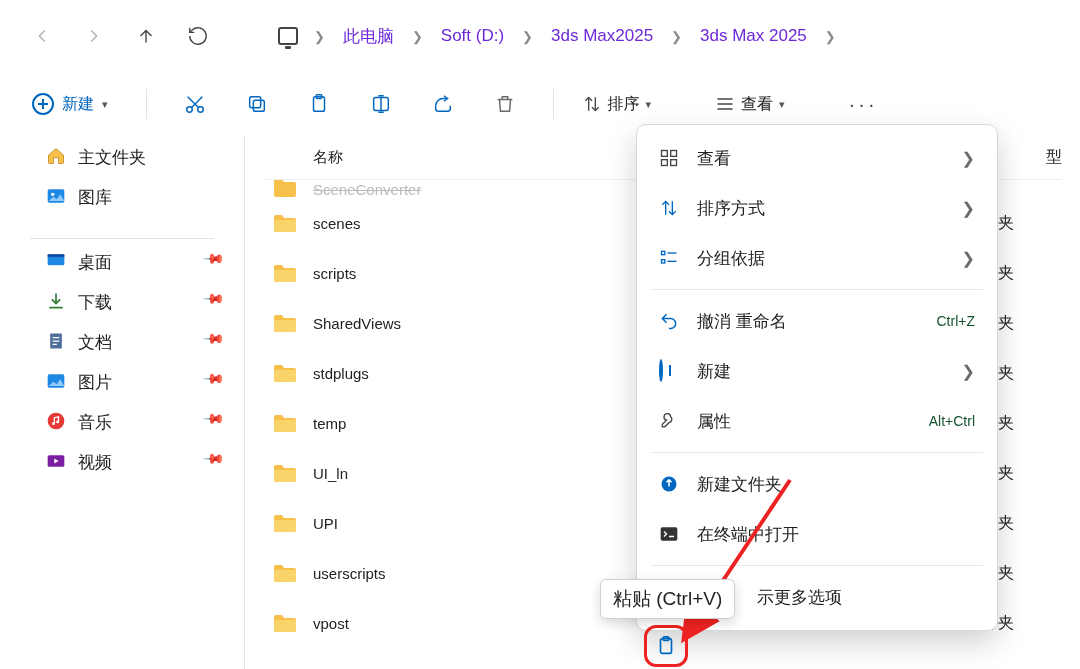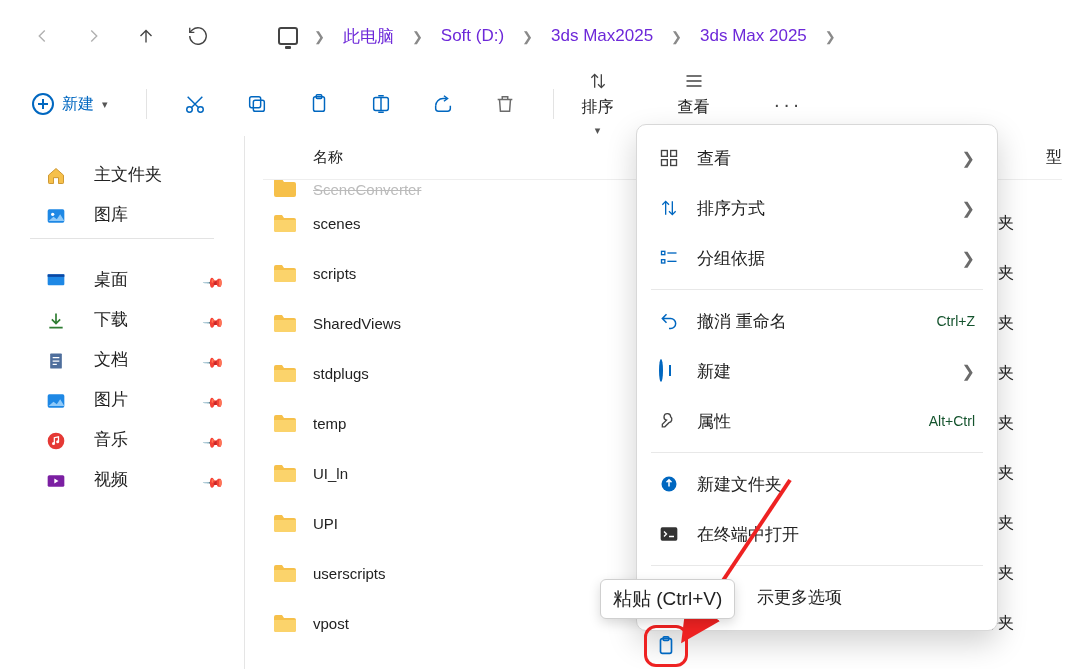--- a/index.html
+++ b/index.html
@@ -18,26 +18,26 @@
   .tool-new { display:flex; align-items:center; gap:8px; color:#0067c0; font-size:16px; padding:8px 10px; border-radius:6px;}
   .plus-circle{width:22px;height:22px;border:2px solid #0067c0;border-radius:50%;position:relative}
   .plus-circle:before,.plus-circle:after{content:"";position:absolute;background:#0067c0}
   .plus-circle:before{left:4px;right:4px;top:8px;height:2px}
   .plus-circle:after{top:4px;bottom:4px;left:8px;width:2px}
   .chev-down{font-size:11px;color:#555}
   .tool-sep{width:1px;height:30px;background:#e3e3e3;margin:0 6px}
   .tool-btn{width:40px;height:40px;display:flex;align-items:center;justify-content:center;color:#0067c0;border-radius:6px}
   .tool-btn svg{stroke:#0067c0}
   .tool-btn.gray svg{stroke:#6b6b6b}
-  .tool-label{display:flex;align-items:center;gap:6px;font-size:16px;flex-direction:column;}
+  .tool-label{display:flex;align-items:center;gap:6px;font-size:16px;}
   .tool-dots{letter-spacing:3px;font-size:20px;color:#444}
   
   .body { display:flex; height:calc(669px - 72px - 64px); }
   .sidebar{ width:245px; border-right:1px solid #e5e5e5; padding:10px 0; overflow:hidden;}
-  .side-item{display:flex;align-items:flex-end;height:40px;padding:0 26px 0 46px;gap:28px;font-size:17px;position:relative}
+  .side-item{display:flex;align-items:flex-start;height:40px;padding:0 26px 0 46px;gap:12px;font-size:17px;position:relative}
   .side-item .pin{position:absolute;right:22px;color:#5b5b5b;font-size:14px;transform:rotate(45deg)}
   .side-hr{height:1px;background:#e3e3e3;margin:12px 30px}
   .ic{width:20px;height:20px;display:inline-flex;align-items:center;justify-content:center}
   
   .list{ flex:1; padding:0 18px; overflow:hidden}
   .list-header{display:flex;align-items:center;height:44px;border-bottom:1px solid #eee;padding-left:50px;font-size:15px;color:#222}
   .row{display:flex;align-items:center;height:50px}
   .folder-ico{width:24px;height:20px;margin:0 16px 0 10px}
   .folder-ico svg{display:block}
   .right-col{width:80px;font-size:16px;color:#222;text-align:left}

